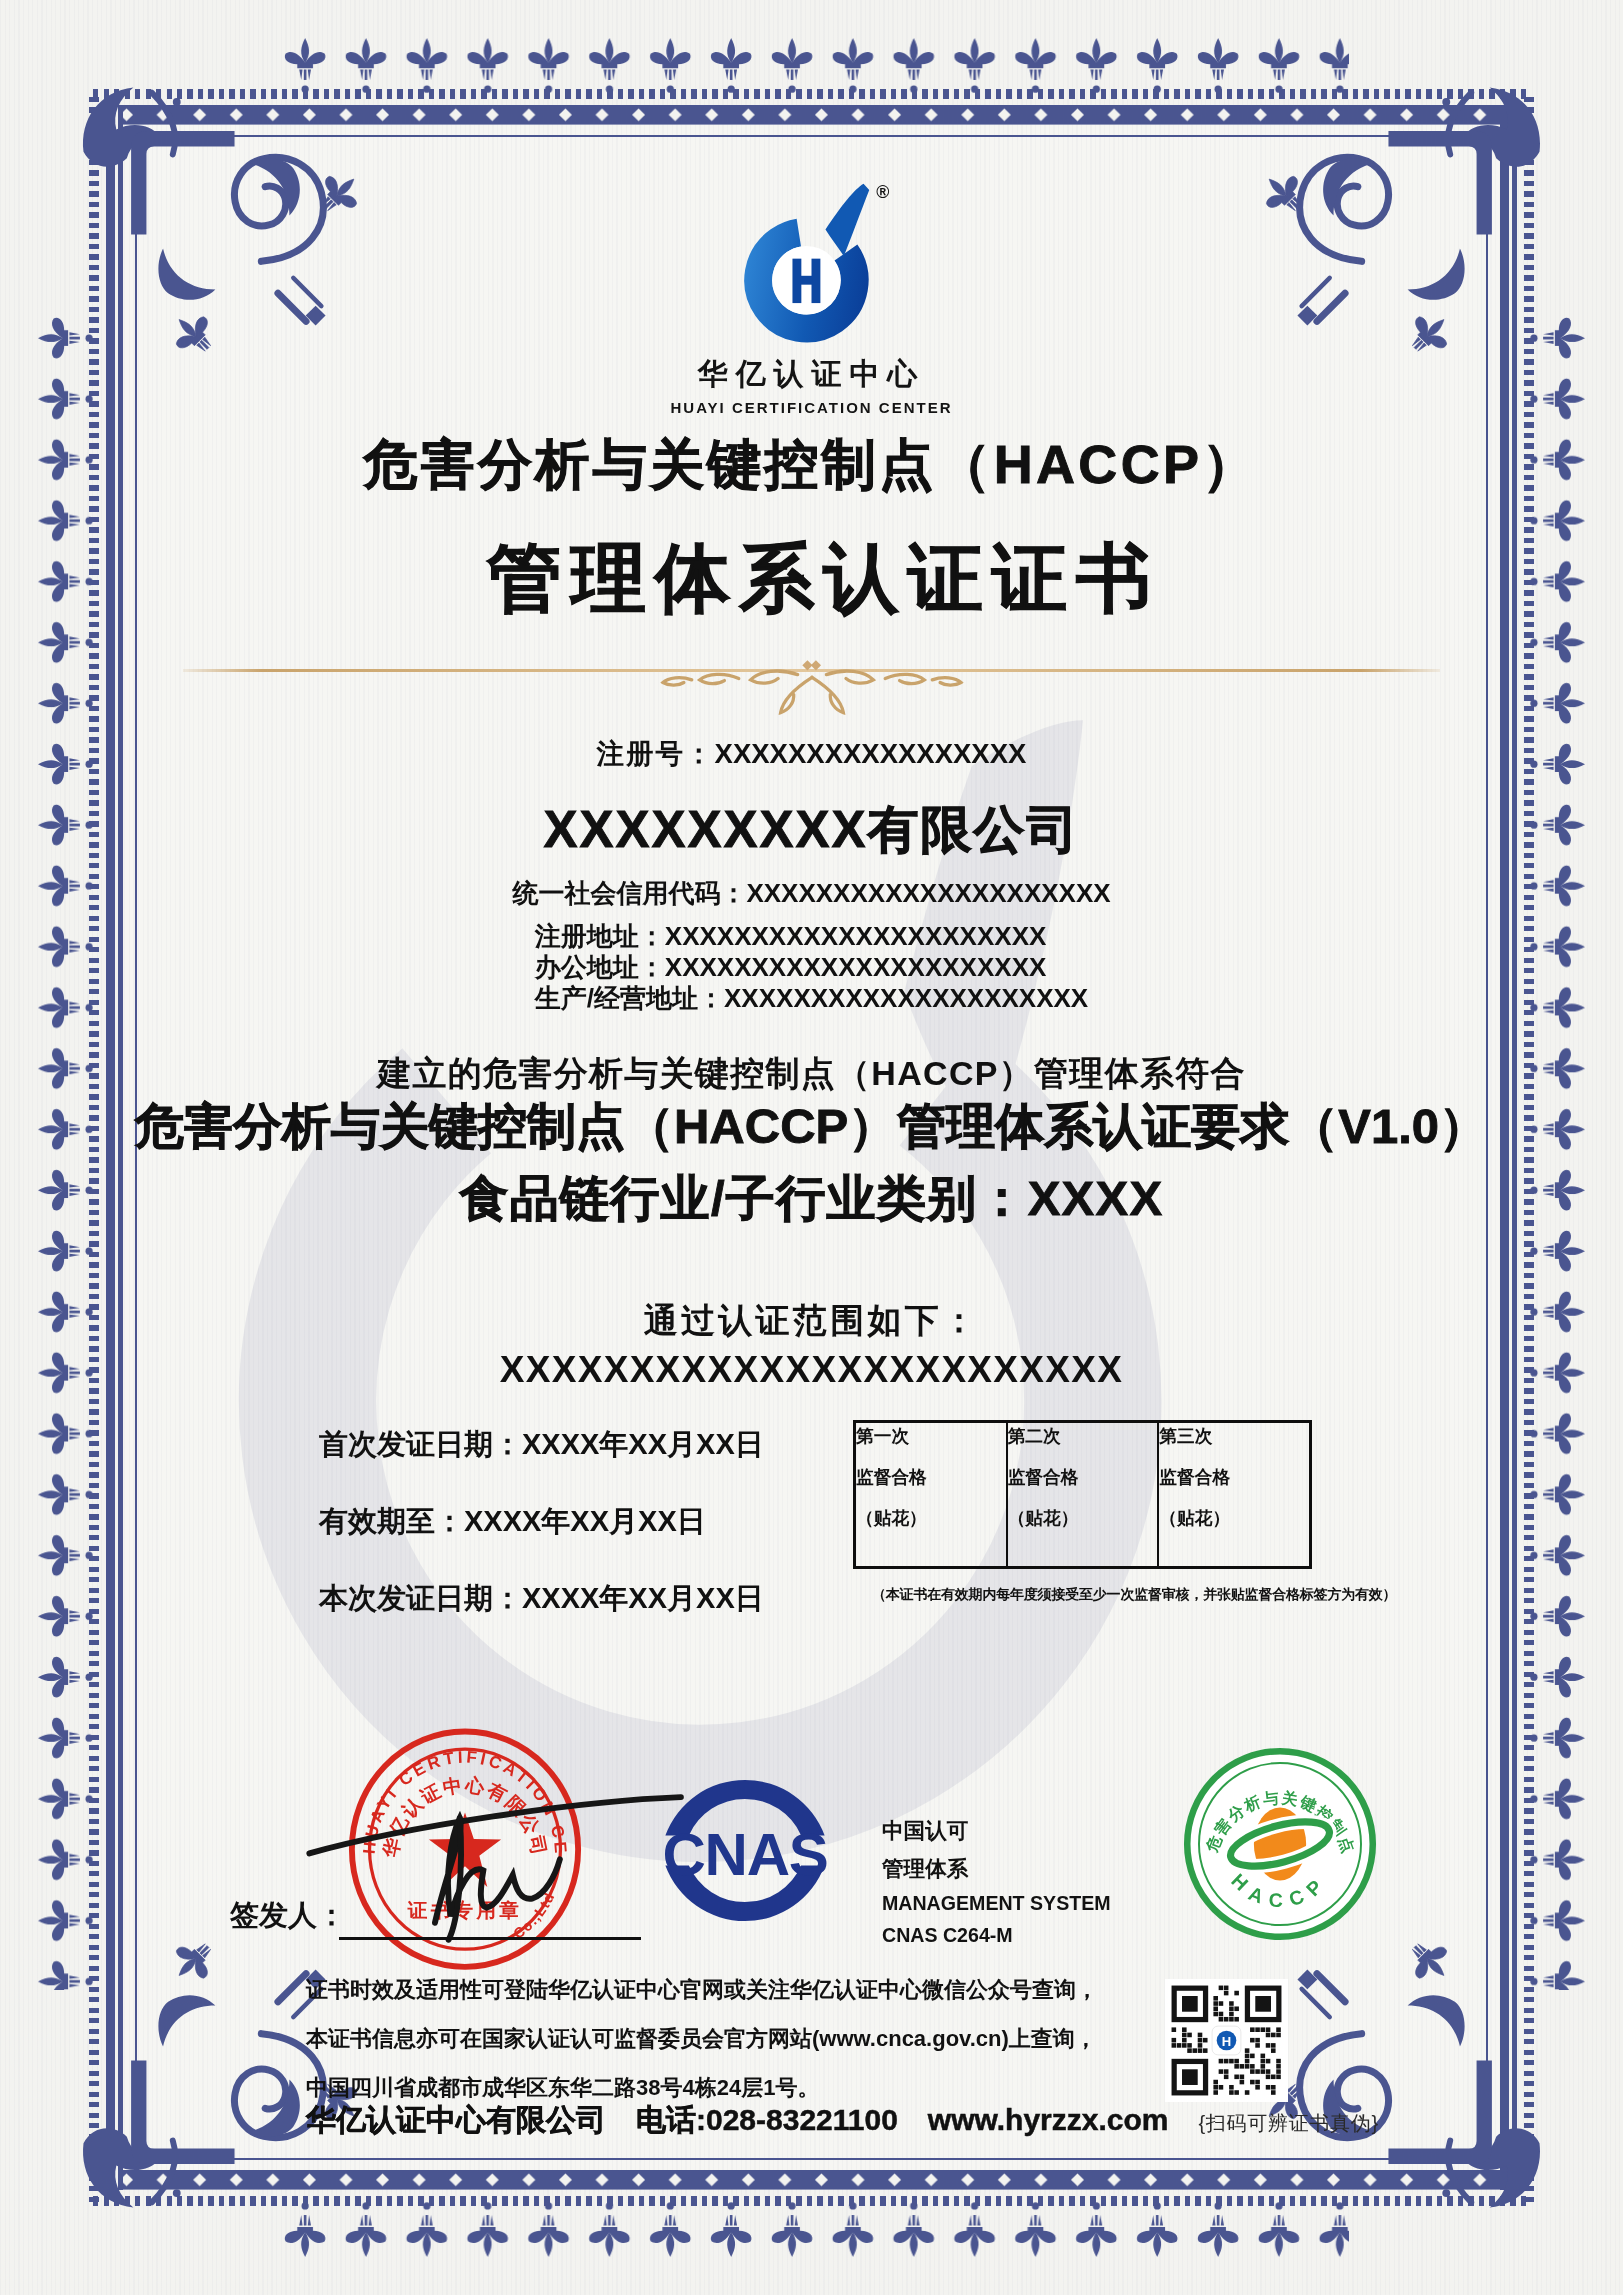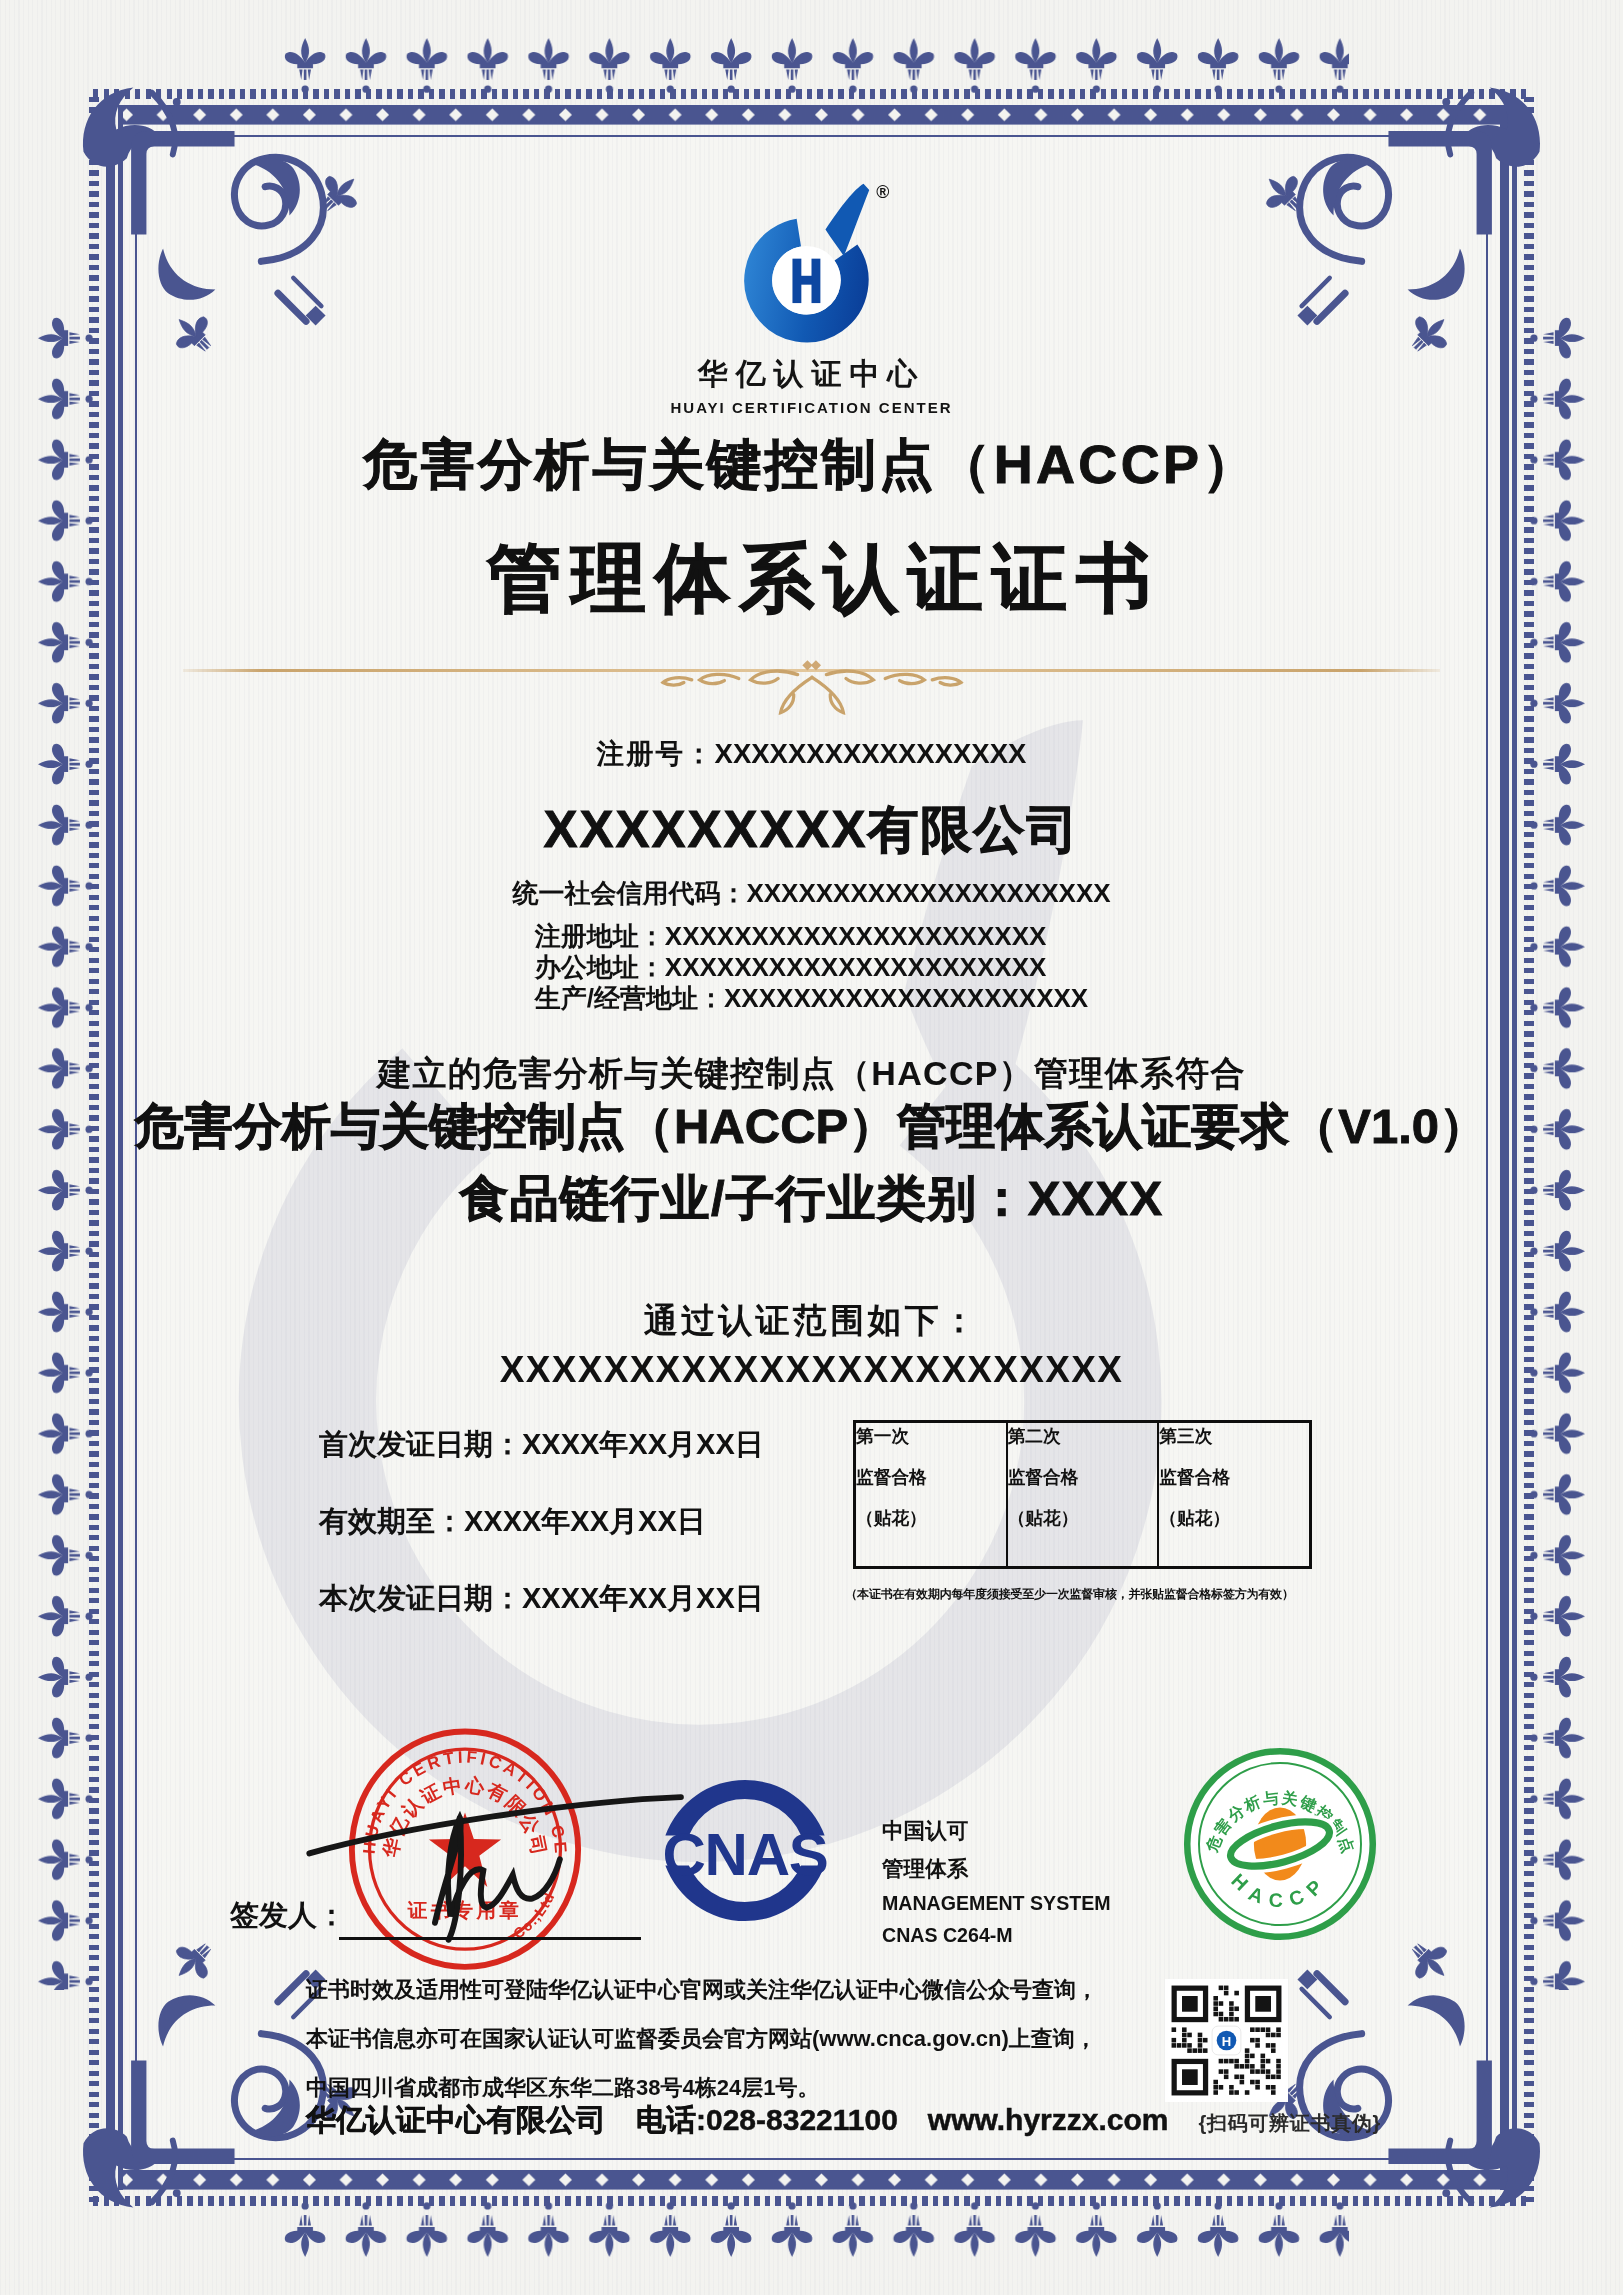--- a/index.html
+++ b/index.html
@@ -58,40 +58,40 @@
   .scopeval { top:1349px; font-size:37px; font-weight:800; letter-spacing:1.3px; }
 
   .dates { position:absolute; left:319px; top:1425px; }
   .date-row { font-size:29px; font-weight:800; margin-bottom:37px; white-space:nowrap; }
 
   .sup-table { position:absolute; left:853px; top:1420px; width:459px; height:149px;
     border:3.3px solid #0e0e0e; display:flex; background:transparent; }
   .sup-cell { flex:1; border-right:2.6px solid #0e0e0e; text-align:left; padding-top:1px; }
   .sup-cell:last-child { border-right:none; }
   .sup-cell div { font-size:17.7px; font-weight:700; margin-bottom:17px; }
-  .sup-note { position:absolute; left:832px; top:1586px; width:475px; text-align:center;
-    font-size:12px; font-weight:700; letter-spacing:-0.2px; white-space:nowrap; }
+  .sup-note { position:absolute; left:872px; top:1586px; width:475px; text-align:center;
+    font-size:14px; font-weight:700; letter-spacing:-0.2px; white-space:nowrap; }
 
   .issuer { position:absolute; left:230px; top:1896px; font-size:29px; font-weight:800; z-index:5; }
   .sig-line { position:absolute; left:339px; top:1937px; width:302px; height:3.3px; background:#101010; z-index:6; }
   .seal { position:absolute; left:346px; top:1726px; z-index:4; }
   .signature { position:absolute; left:296px; top:1788px; z-index:5; }
 
   .cnas-block { position:absolute; left:645px; top:1765px; display:flex; z-index:4; }
   .cnas-text { margin-left:37px; padding-top:51px; }
   .cnas-cn { font-size:21.6px; font-weight:700; margin-bottom:9.2px; color:#121212; }
   .cnas-en { font-size:19.6px; font-weight:800; margin-bottom:8.5px; color:#121212; }
 
   .haccp { position:absolute; left:1182px; top:1746px; z-index:4; }
 
   .footer { position:absolute; left:306px; top:1975px; z-index:4; }
   .f-line { font-size:22px; font-weight:700; margin-bottom:19px; white-space:nowrap; }
   .footer-last { position:absolute; left:306px; top:2100px; display:flex; align-items:baseline; gap:30px; z-index:4; white-space:nowrap; }
   .fl-big { font-size:30px; font-weight:900; -webkit-text-stroke:0.5px #111; }
-  .fl-cap { font-size:20px; font-weight:700; color:#2a2a2a; letter-spacing:0.7px; }
+  .fl-cap { font-size:20px; font-weight:400; color:#2a2a2a; letter-spacing:0.7px; }
 
   .qr { position:absolute; left:1165px; top:1979px; z-index:4; }
   .watermark { position:absolute; left:157px; top:720px; z-index:0; opacity:.5; }
 </style>
 </head>
 <body>
 
 <div class="cert">
 
   <svg width="0" height="0" style="position:absolute">

